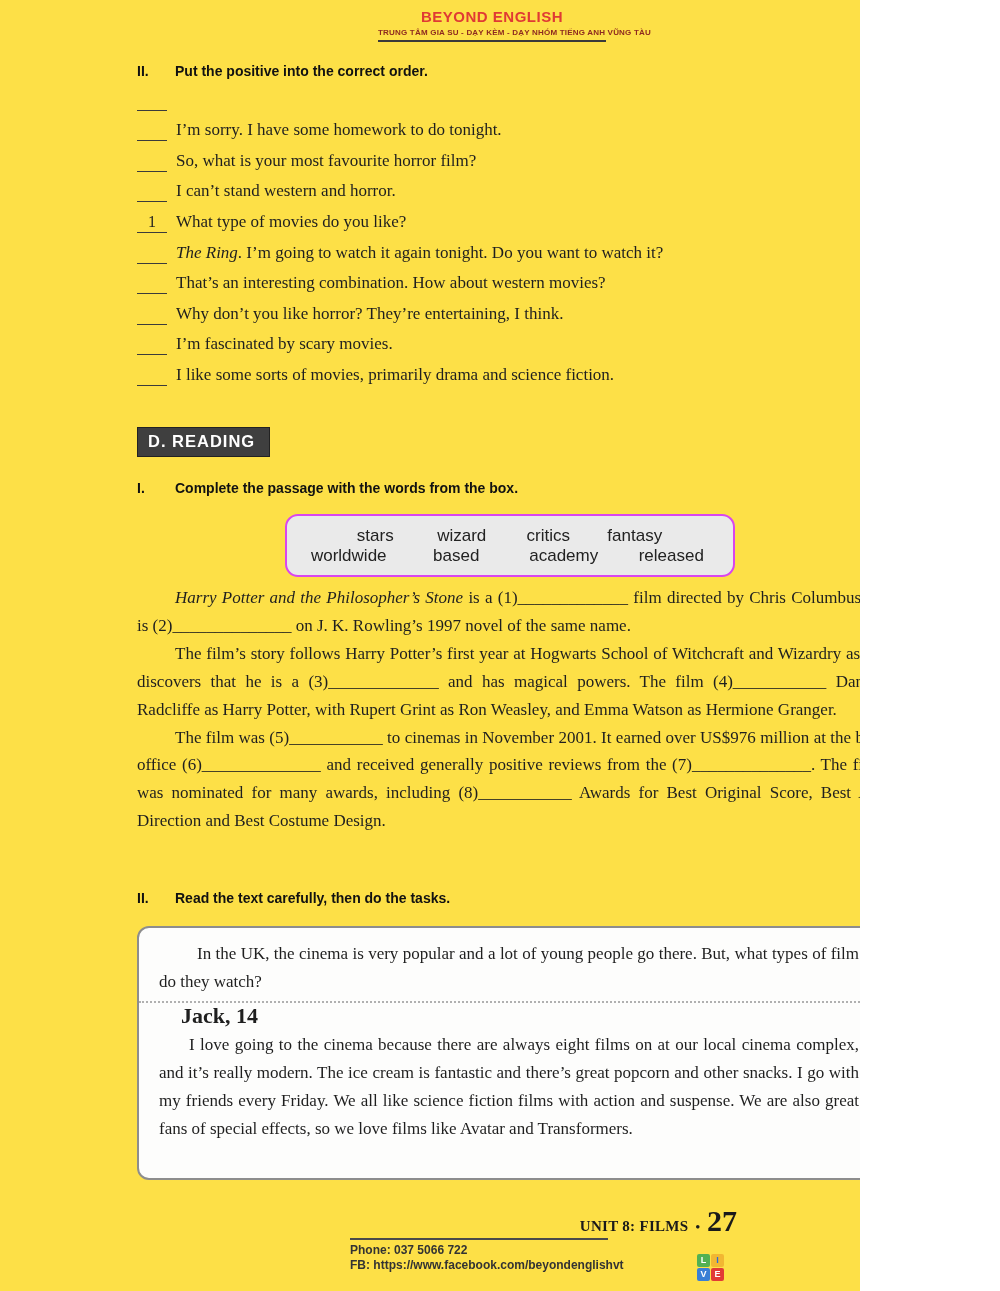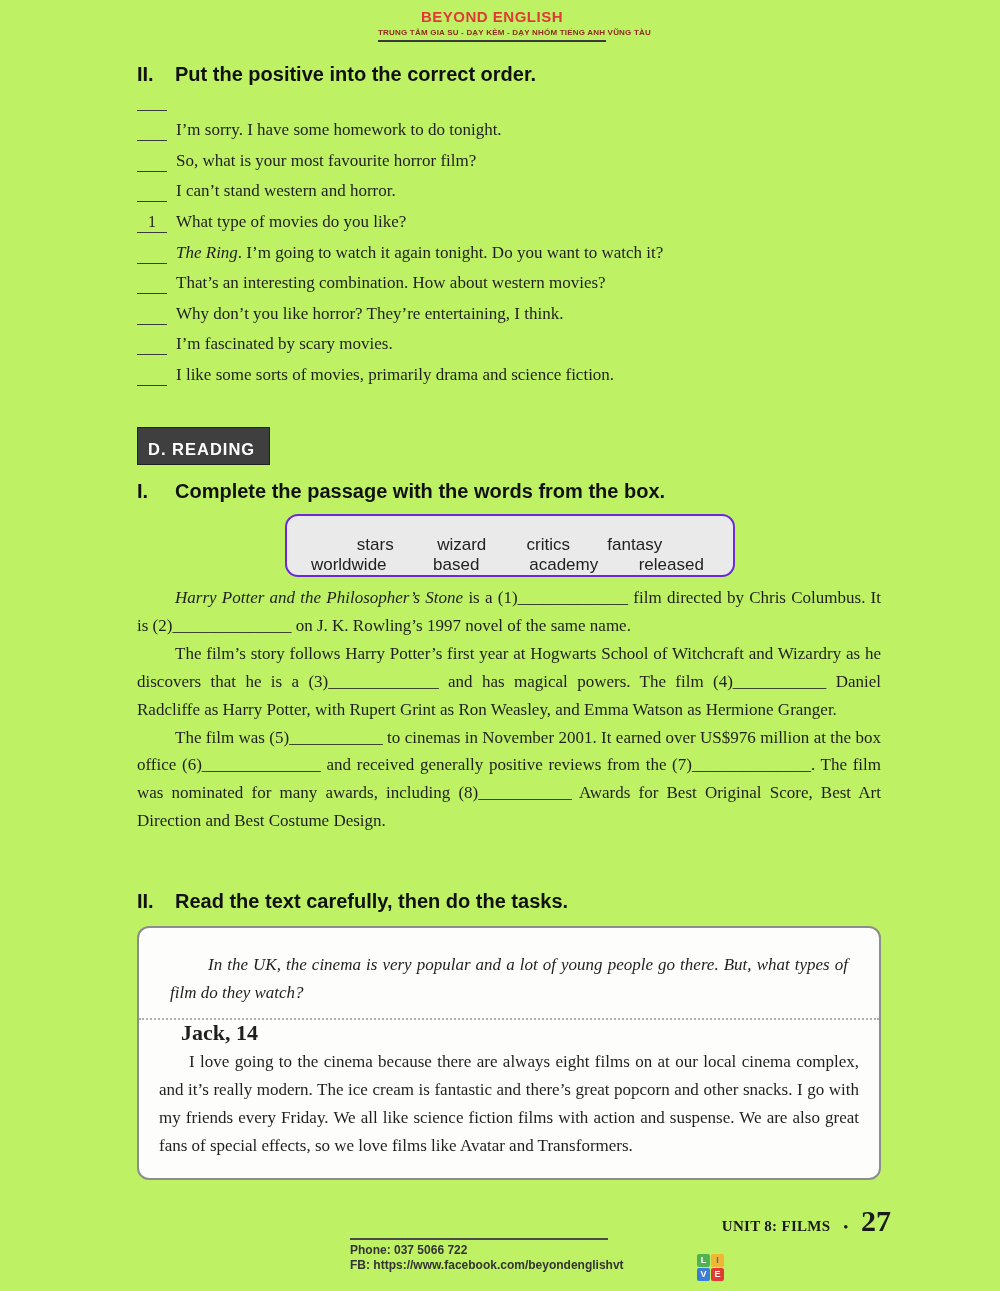--- a/index.html
+++ b/index.html
@@ -1,66 +1,66 @@
 <!DOCTYPE html>
 <html><head>
 <meta charset="utf-8">
 <style>
   html,body{margin:0;padding:0;background:#ffffff;}
-  .page{position:relative;width:1000px;height:1291px;background:#bef264;overflow:hidden;
+  .page{position:relative;width:860px;height:1291px;background:#fde047;overflow:hidden;
         font-family:"Liberation Serif",serif;color:#1f1f1f;}
 
   
   .header{position:absolute;left:378px;top:8px;width:228px;text-align:center;}
   .brand{font-family:"Liberation Sans",sans-serif;font-weight:800;font-size:15px;
          color:#e03a34;letter-spacing:.5px;}
   .brand-sub{font-family:"Liberation Sans",sans-serif;font-weight:700;font-size:8px;
          color:#8e2a20;margin-top:3px;letter-spacing:.2px;white-space:nowrap;}
   .brand-rule{border-bottom:2.5px solid #3a3a3a;margin-top:3px;}
 
   
   .sec-head{position:absolute;left:137px;display:flex;
-            font-family:"Liberation Sans",sans-serif;font-weight:700;font-size:20px;color:#111;}
+            font-family:"Liberation Sans",sans-serif;font-weight:700;font-size:14px;color:#111;}
   .sec-num{width:38px;flex:none;}
 
   
   .dlg-list{position:absolute;left:137px;top:80px;width:750px;}
   .dlg-row{height:30.6px;display:flex;align-items:flex-end;}
   .order-blank{flex:none;width:30px;margin-right:9px;border-bottom:1.5px solid #3b3b3b;
                text-align:center;font-size:16px;line-height:18px;height:19px;}
   .dlg-text{font-size:17px;line-height:22px;}
 
   
   .badge{position:absolute;left:137px;top:427px;background:#3f3f3f;color:#fff;
          font-family:"Liberation Sans",sans-serif;font-weight:700;font-size:16.5px;
-         letter-spacing:1px;padding:12px 14px 5px 10px;border:1px solid #222;}
+         letter-spacing:1px;padding:4px 14px 5px 10px;border:1px solid #222;}
 
   
   .word-box{position:absolute;left:285px;top:514px;width:450px;height:63px;box-sizing:border-box;
-            background:#eaeaea;border:2px solid #6d28d9;border-radius:13px;
-            display:flex;flex-direction:column;justify-content:flex-end;
+            background:#eaeaea;border:2px solid #d946ef;border-radius:13px;
+            display:flex;flex-direction:column;justify-content:center;
             font-family:"Liberation Sans",sans-serif;font-size:17px;font-weight:500;color:#222;}
   .word-row{display:grid;grid-template-columns:repeat(4,1fr);text-align:center;}
   .word-row.r1{padding:0 55px 0 45px;}
   .word-row.r2{padding:0 8px;}
 
   
   .passage{position:absolute;left:137px;top:584px;width:744px;}
   .passage p{margin:0;font-size:17px;line-height:27.9px;text-align:justify;text-indent:38px;}
 
   
   .read-box{position:absolute;left:137px;top:926px;width:744px;height:254px;box-sizing:border-box;
             border:2px solid #8d8d8d;border-radius:12px;padding:12px 20px 0 20px;background:#fdfdfc;}
-  .read-box .intro{margin:11px;font-size:17px;line-height:28px;text-align:justify;text-indent:38px;font-style:italic;}
+  .read-box .intro{margin:0;font-size:17px;line-height:28px;text-align:justify;text-indent:38px;}
   .read-divider{border:none;border-top:2px dotted #b0b0b0;margin:5px -20px 0 -20px;}
   .speaker{font-weight:700;font-size:22px;padding-left:22px;font-family:Liberation Serif, serif;}
   .read-box .body{margin:2px 0 0 0;font-size:17px;line-height:28.1px;text-align:justify;text-indent:30px;}
 
   
-  .unit-line{position:absolute;right:109px;top:1204px;display:flex;align-items:baseline;gap:13px;
+  .unit-line{position:absolute;right:123px;top:1204px;display:flex;align-items:baseline;gap:7px;
              font-weight:700;color:#1a1a1a;}
   .unit-label{font-size:15px;letter-spacing:.3px;}
   .unit-sep{font-size:13px;}
   .unit-page{font-size:30px;}
   .footer-center{position:absolute;left:350px;top:1238px;width:258px;border-top:2px solid #4a4a4a;
                  padding-top:3px;font-family:"Liberation Sans",sans-serif;
                  font-weight:600;font-size:12px;color:#333;line-height:14.5px;}
   .footer-center .fb{white-space:nowrap;}
   .logo{position:absolute;left:697px;top:1254px;display:flex;align-items:center;gap:2px;cursor:pointer;}
   .tiles{display:grid;grid-template-columns:13px 13px;grid-template-rows:13px 13px;gap:1px;}

